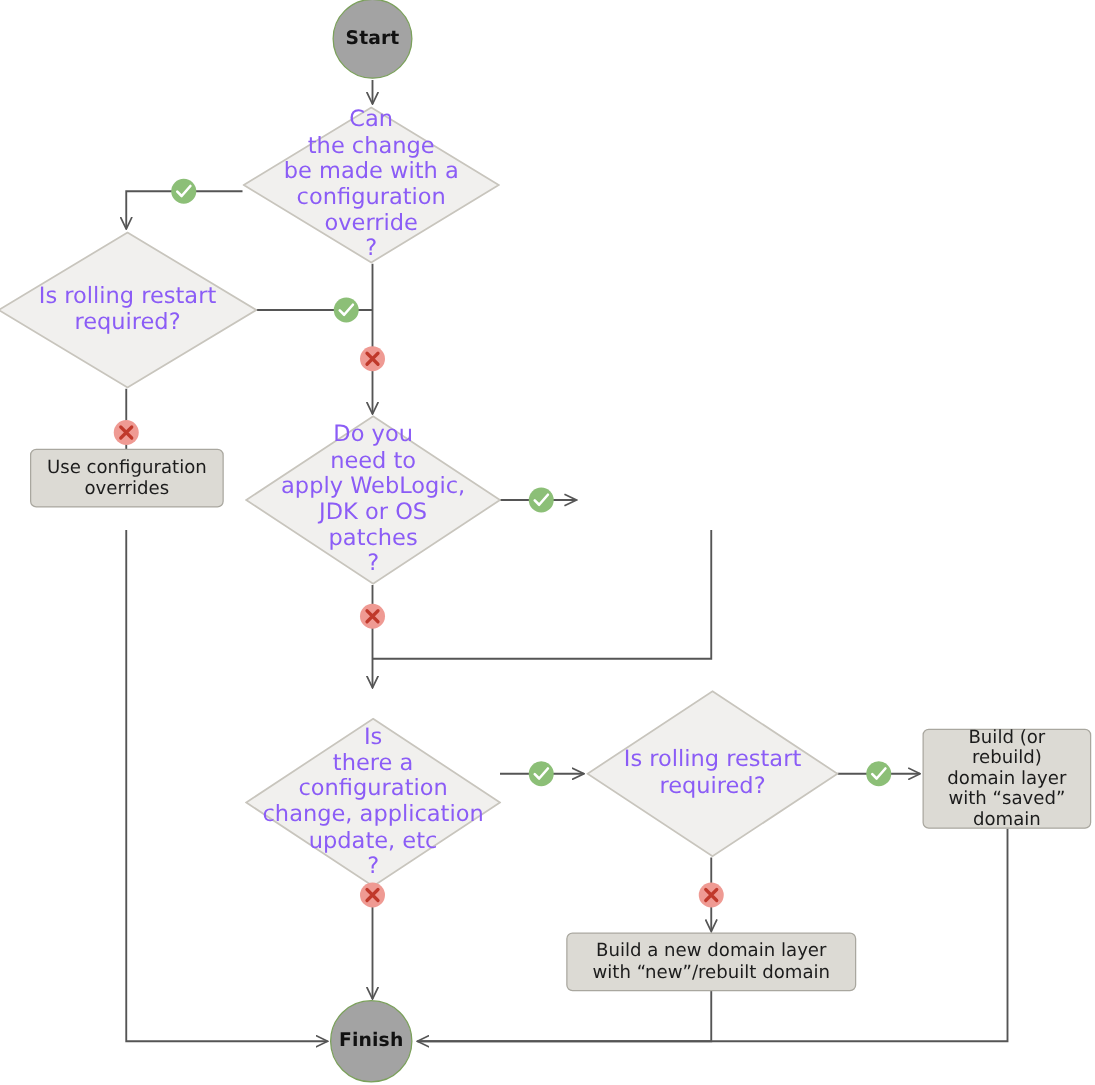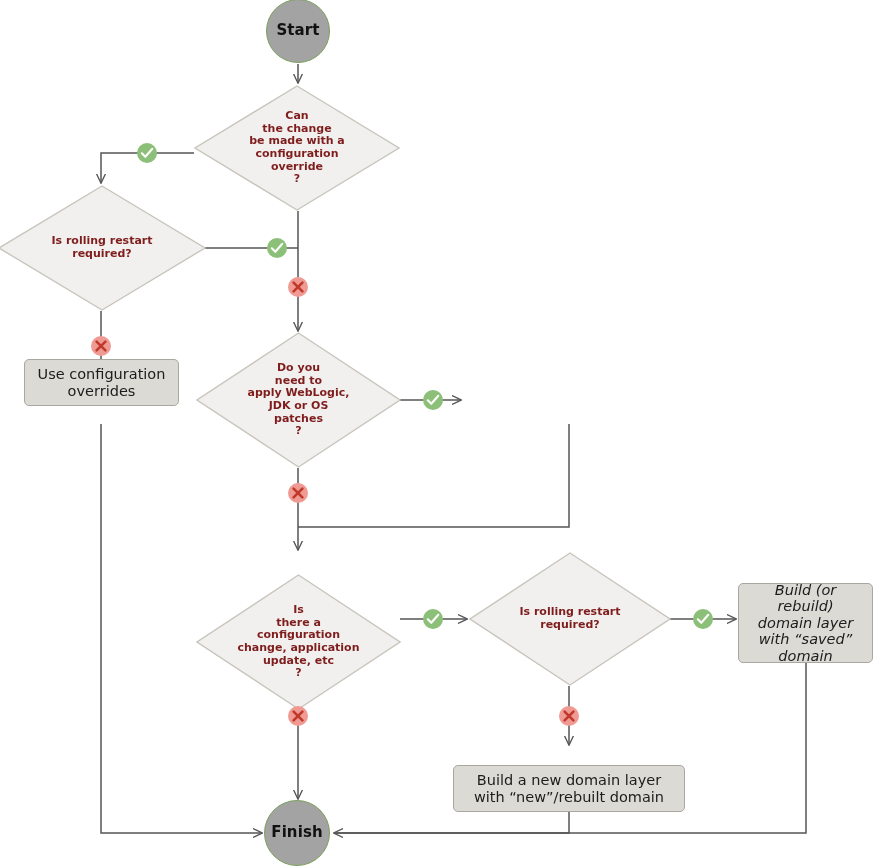--- a/index.html
+++ b/index.html
@@ -65,23 +65,22 @@
     border: none;
   }
   .decision .diamond-bg {
     position: absolute;
     left: 0; top: 0;
     width: 100%;
     height: 100%;
     z-index: 1;
   }
   .decision .label {
-    font-size: 11px;
-    color: #7f1d1d;
-    font-weight: bold;
+    font-size: 18px;
+    color: #8b5cf6;
   }
   
   .badge {
     position: absolute;
     width: 22px;
     height: 22px;
     z-index: 5;
   }
   .badge svg { display:block; width:22px; height:22px; }
 </style>
@@ -185,28 +184,28 @@
   </div>
 
   <div class="node decision" style="left:469px; top:552px; width:202px; height:134px;">
     <svg class="diamond-bg" viewBox="0 0 202 134" preserveAspectRatio="none">
       <polygon points="101,1 201,67 101,133 1,67" fill="#f1f0ee" stroke="#c8c5bd" stroke-width="1.4"></polygon>
     </svg>
     <span class="label">Is rolling restart
 required?</span>
   </div>
 
-  <div class="node process" style="left:738px; top:583px; width:135px; height:80px;font-style:italic;">
+  <div class="node process" style="left:738px; top:583px; width:135px; height:80px;">
     <span class="label">Build (or rebuild)
 domain layer
 with “saved”
 domain</span>
   </div>
 
-  <div class="node process" style="left:453px; top:746px; width:232px; height:47px;margin-top:19px;">
+  <div class="node process" style="left:453px; top:746px; width:232px; height:47px;">
     <span class="label">Build a new domain layer
 with “new”/rebuilt domain</span>
   </div>
 
   <div class="node terminator" style="left:264px; top:800px; width:66px; height:66px;align-items:center;">
     <span class="label">Finish</span>
   </div>
 
   <span class="badge" style="left:136px; top:142px;">
     <svg viewBox="0 0 22 22" xmlns="http://www.w3.org/2000/svg">

